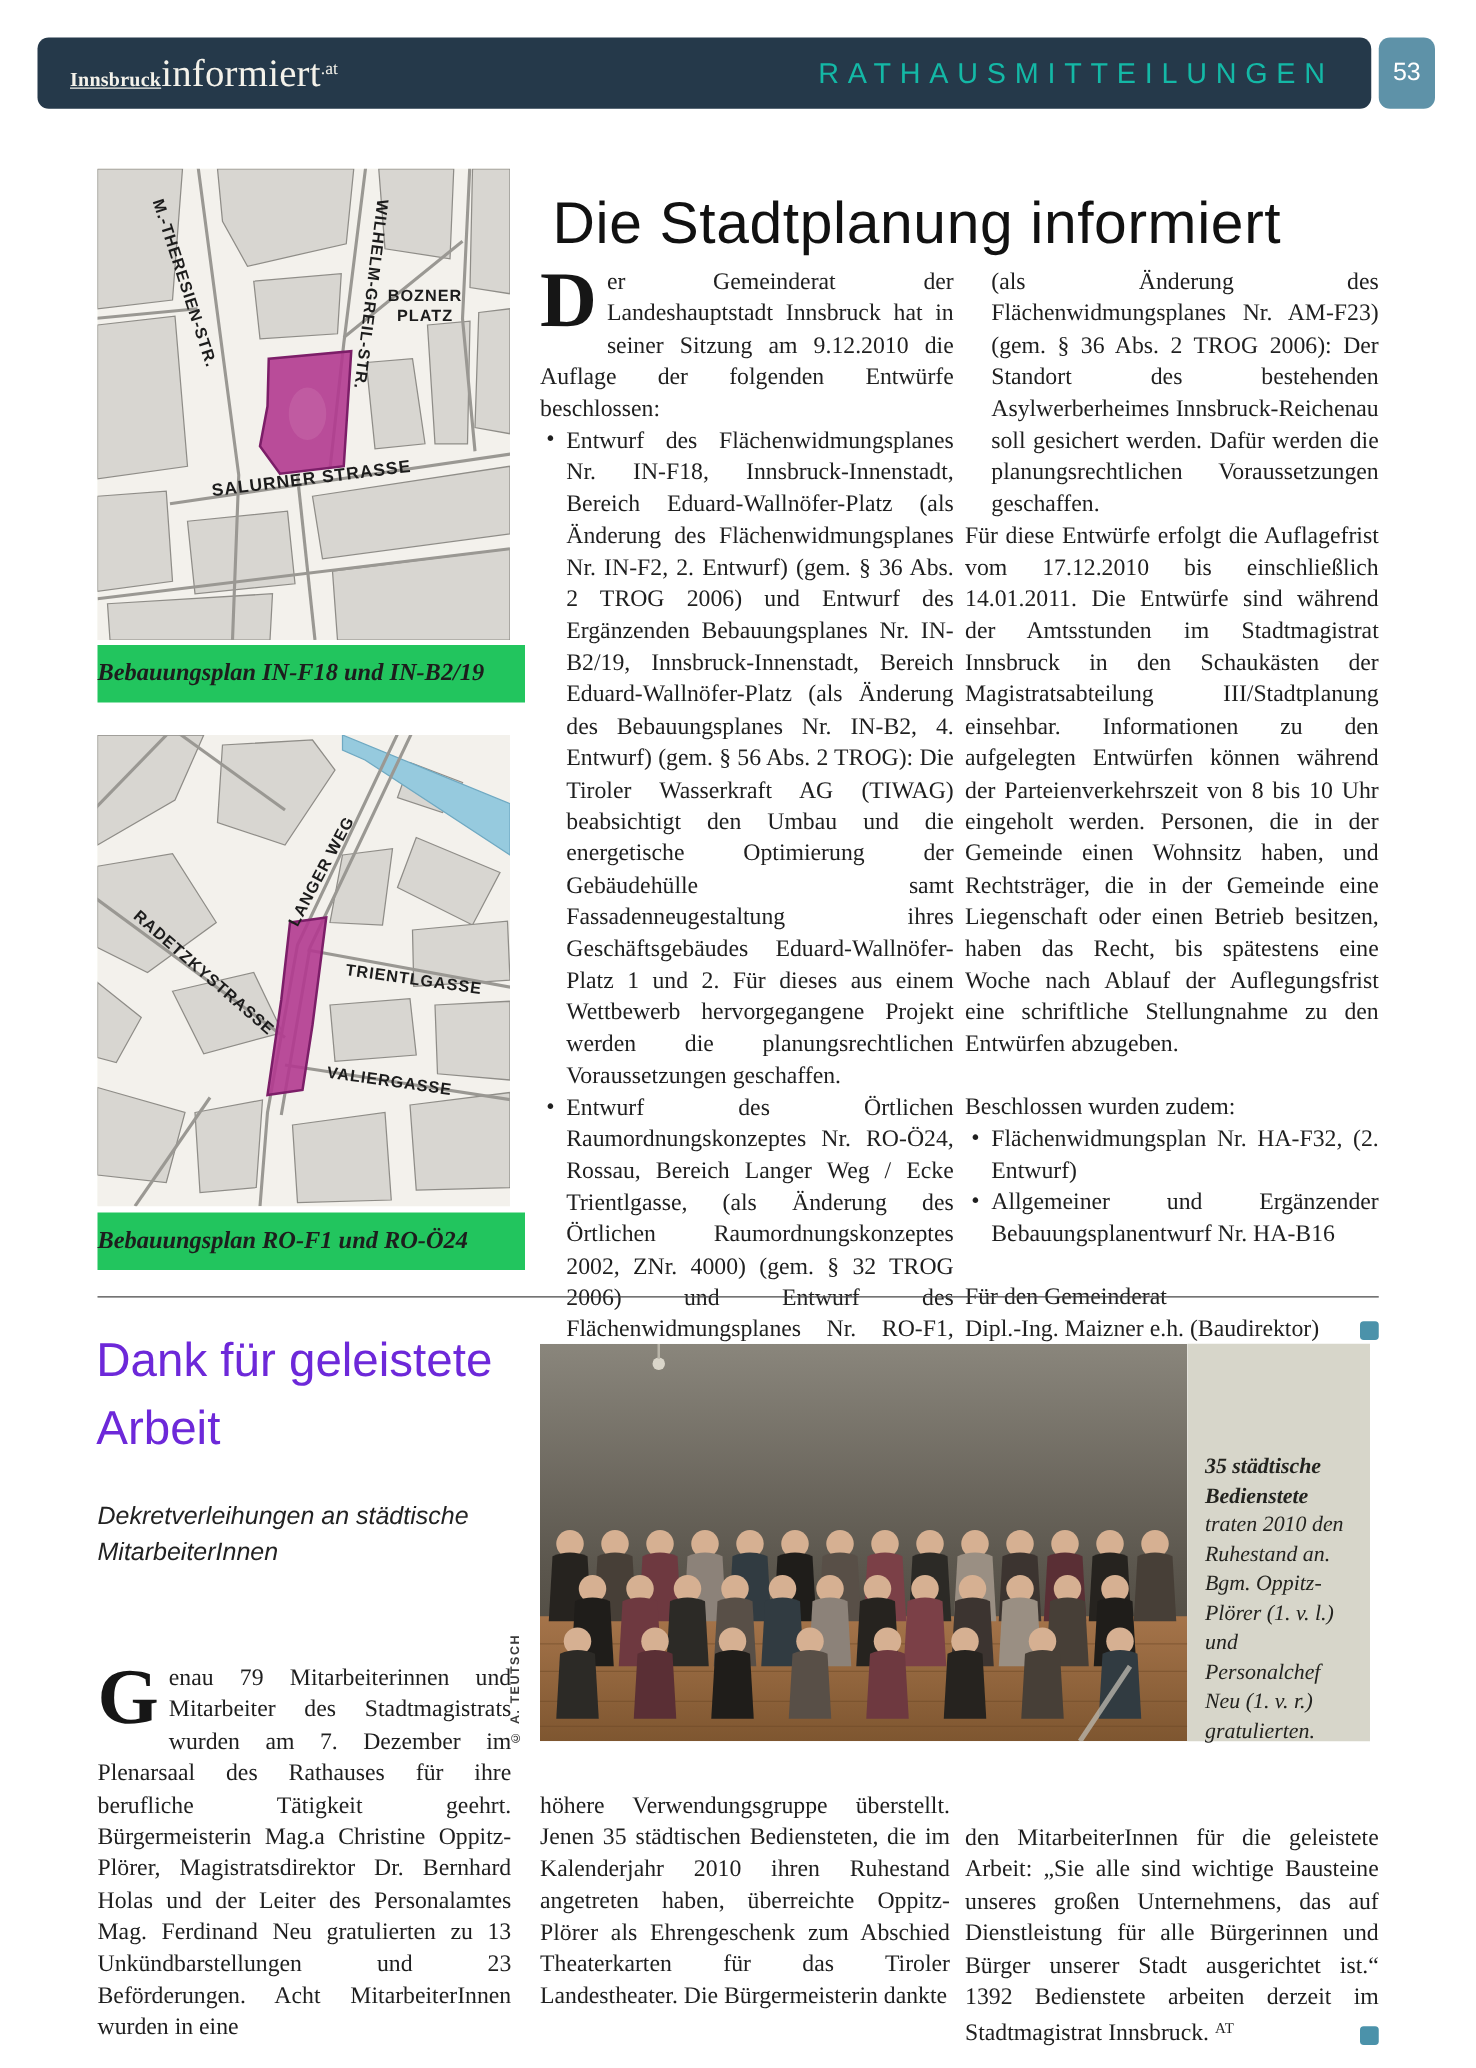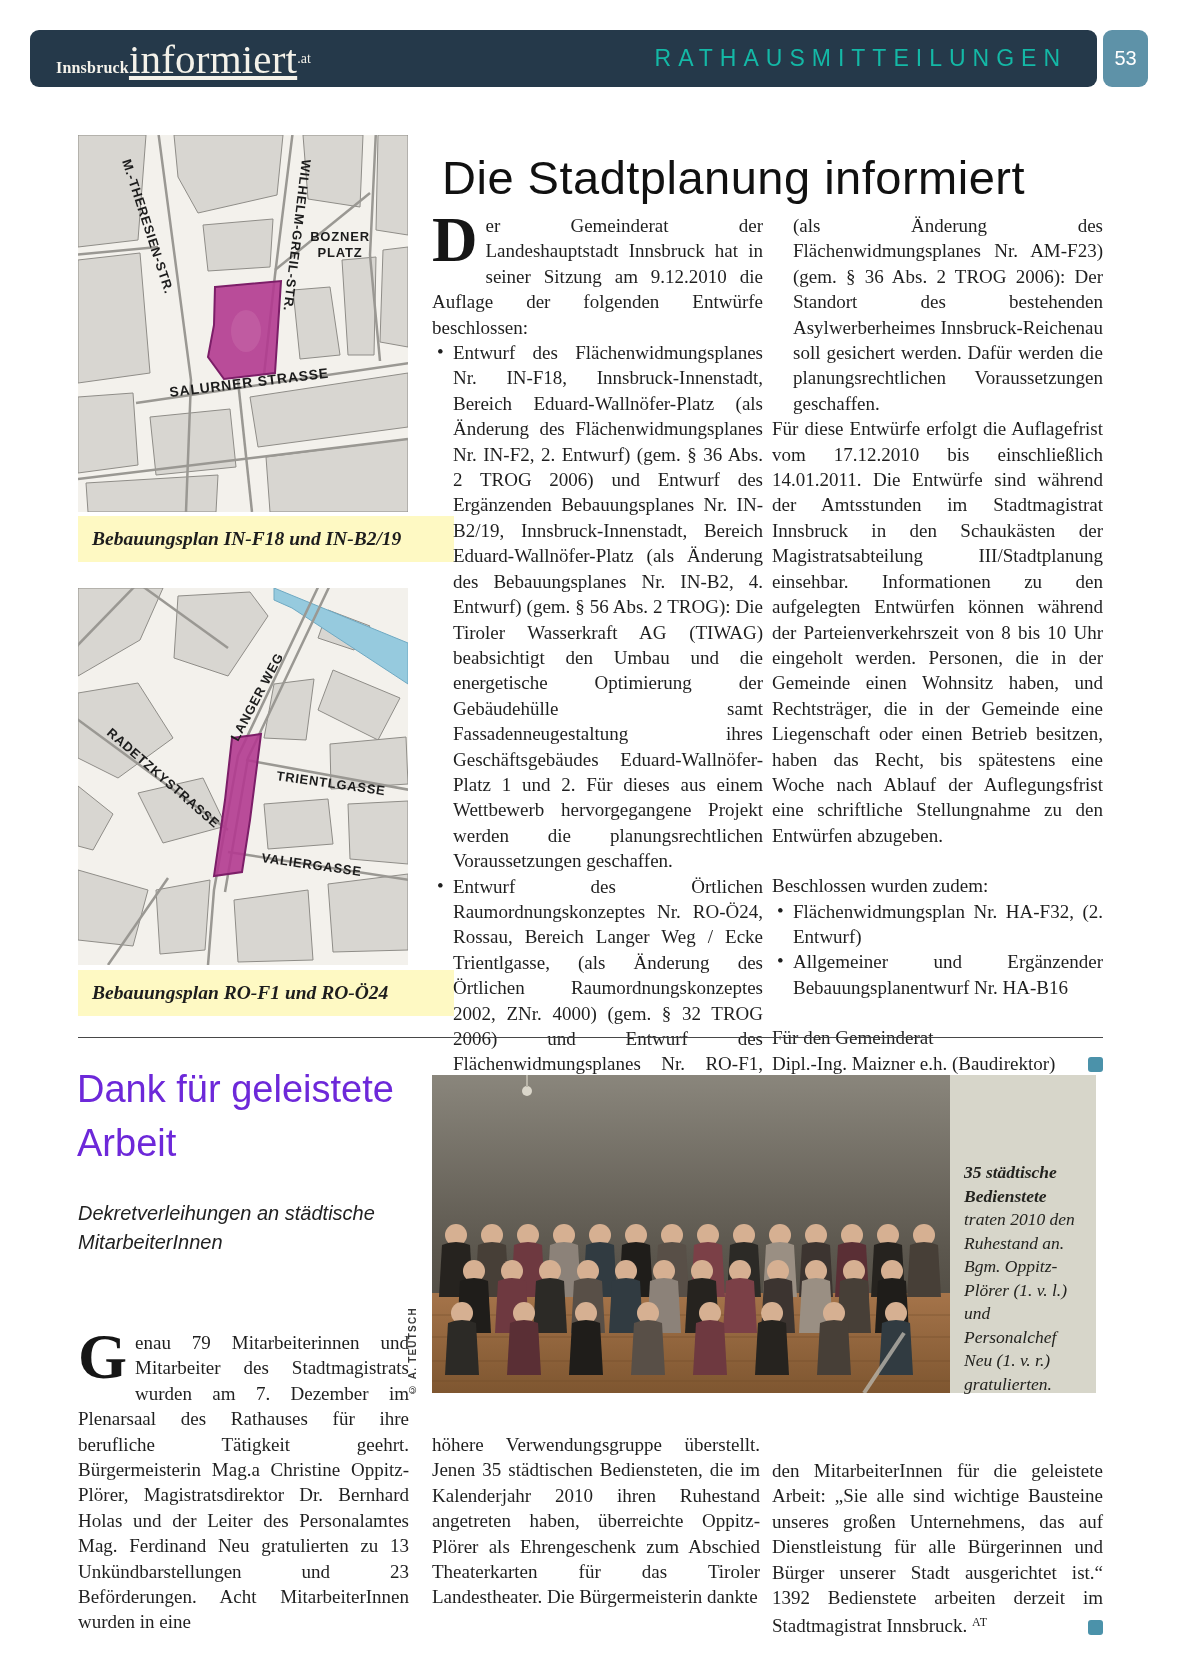--- a/index.html
+++ b/index.html
@@ -3,41 +3,41 @@
 <meta charset="utf-8">
 <style>
   html,body { margin:0; padding:0; background:#ffffff; }
   #page { position:relative; width:1181px; height:1654px; background:#ffffff; overflow:hidden;
           font-family:"Liberation Serif", serif; color:#222; }
 
   
   .header-bar { position:absolute; left:30px; top:30px; width:1067px; height:57px;
                 background:#25394a; border-radius:9px; display:flex; align-items:center; }
   .logo { margin-left:26px; color:#f4f2ea; white-space:nowrap; }
-  .logo .lg1 { font-family:"Liberation Serif", serif; font-weight:bold; font-size:16px; letter-spacing:0.2px; }
-  .logo .lg2 { font-family:"Liberation Serif", serif; font-size:41px; letter-spacing:0.2px;text-decoration:underline; }
+  .logo .lg1 { font-family:"Liberation Serif", serif; font-weight:bold; font-size:16px; letter-spacing:0.2px;text-decoration:underline; }
+  .logo .lg2 { font-family:"Liberation Serif", serif; font-size:31px; letter-spacing:0.2px; }
   .logo .lg3 { font-family:"Liberation Serif", serif; font-size:14px; vertical-align:10px; }
   .section-title { margin-left:auto; padding-right:30px; color:#14b8a6;
                    font-family:"Liberation Sans", sans-serif; font-weight:300;
                    font-size:23px; letter-spacing:7px; }
   .page-badge { position:absolute; left:1103px; top:30px; width:45px; height:57px;
                 background:#5e92a8; border-radius:9px; color:#ffffff;
                 font-family:"Liberation Sans", sans-serif; font-size:20px;
                 display:flex; align-items:center; justify-content:center; }
 
   
   .map { position:absolute; left:78px; width:330px; height:377px; background:#f3f1ec; }
   .map1 { top:135px; } .map2 { top:588px; }
   .map svg { display:block; width:100%; height:100%; }
   .map-block { fill:#d8d6d1; stroke:#8f8d88; stroke-width:1; }
   .map-street { fill:none; stroke:#9a9893; stroke-width:2.5; }
   .map-label { font-family:"Liberation Sans", sans-serif; font-weight:bold; font-size:13px;
                letter-spacing:0.8px; fill:#1c1c1c; }
-  .map-caption { position:absolute; left:78px; width:376px; height:46px; background:#fef9c3;
-                 display:flex; align-items:center; box-sizing:border-box; padding-left:14px;
+  .map-caption { position:absolute; left:78px; width:342px; height:46px; background:#22c55e;
+                 display:flex; align-items:center; box-sizing:border-box; 
                  font-style:italic; font-weight:bold; font-size:19.5px; color:#1d1d1d; }
   .cap1 { top:516px; } .cap2 { top:970px; }
 
   
   .a1-title { position:absolute; left:430px; top:138px; margin:12px; width:680px;
               font-family:"Liberation Sans", sans-serif; font-weight:300;
               font-size:47px; letter-spacing:0.5px; color:#111; }
   .col { position:absolute; width:331px; font-size:19px; line-height:25.4px;
          text-align:justify; color:#1f1f1f; }
   .a1c1 { left:432px; top:213px; }

